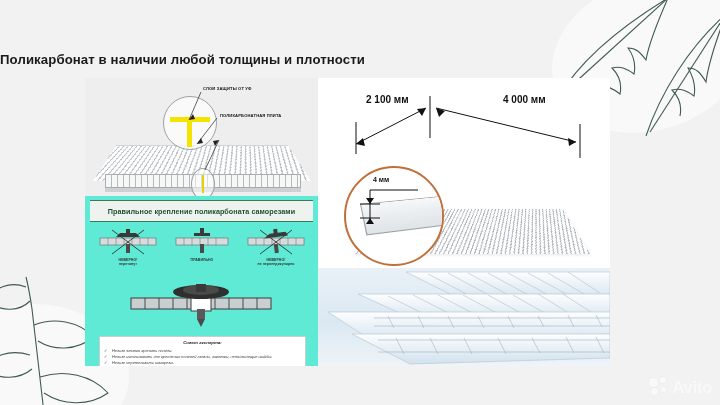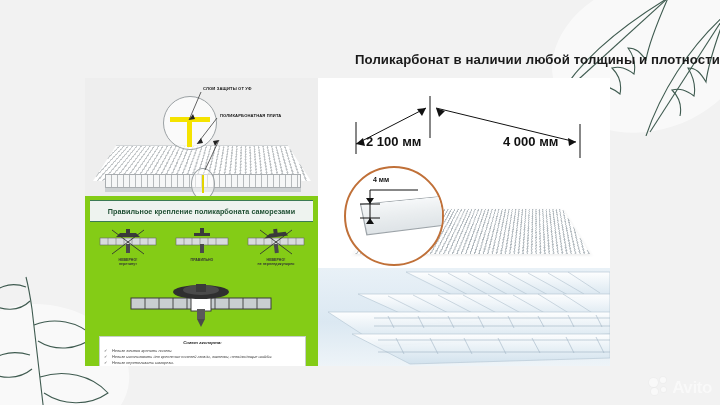--- a/index.html
+++ b/index.html
@@ -15,28 +15,28 @@
   .decor{position:absolute;inset:0;pointer-events:none;}
   .decor svg{position:absolute;}
   .leaf-tr{right:-10px;top:-14px;}
   .leaf-bl{left:-18px;bottom:-8px;}
   .blob{position:absolute;background:#ffffff;opacity:.55;border-radius:50%;}
   .blob1{width:200px;height:150px;right:-30px;top:-20px;transform:rotate(-18deg);}
   .blob2{width:170px;height:130px;left:-40px;bottom:-30px;transform:rotate(12deg);}
 
   
   .title{
-    position:absolute;left:0;right:0;top:52px;text-align:right;
+    position:absolute;left:0;right:0;top:52px;text-align:left;
     font-size:13.2px;font-weight:bold;color:#1a1a1a;letter-spacing:.1px;
     white-space:nowrap;
   }
 
   
   .panel{position:absolute;background:#ffffff;overflow:hidden;}
-  .panel-left{left:85px;top:78px;width:233px;height:288px;background:#84cc16;}
+  .panel-left{left:85px;top:78px;width:233px;height:288px;background:#5eead4;}
   .panel-right{left:318px;top:78px;width:292px;height:288px;background:#ffffff;}
 
   
   .ld-top{position:absolute;left:0;top:0;width:233px;height:118px;background:#eeeeee;overflow:hidden;}
   .ld-top .sheet-top{
     position:absolute;left:8px;top:42px;width:218px;height:60px;
     background:
       repeating-linear-gradient(101deg,
         rgba(255,255,255,.96) 0px, rgba(255,255,255,.96) 4px,
         rgba(176,181,184,.85) 4px, rgba(176,181,184,.85) 5.4px);
@@ -100,21 +100,21 @@
   .rd-top .bigsheet{
     position:absolute;left:36px;top:84px;width:236px;height:92px;
     background:
       repeating-linear-gradient(102deg,
         rgba(255,255,255,.98) 0px, rgba(255,255,255,.98) 3.1px,
         rgba(163,172,178,.9) 3.1px, rgba(163,172,178,.9) 4.3px);
     transform:perspective(230px) rotateX(50deg);
     transform-origin:50% 100%;
     box-shadow:0 2px 4px rgba(0,0,0,.08);
   }
-  .dimlbl{position:absolute;font-size:13px;font-weight:bold;color:#111;white-space:nowrap;margin-top:40px;}
+  .dimlbl{position:absolute;font-size:10px;font-weight:bold;color:#111;white-space:nowrap;}
   .dim-w{left:48px;top:16px;}
   .dim-l{left:185px;top:16px;}
   .circ4{
     position:absolute;left:26px;top:88px;width:96px;height:96px;border-radius:50%;
     border:2.1px solid #c07038;background:#ffffff;overflow:hidden;
   }
   .circ4 .c-sheet{
     position:absolute;left:14px;top:36px;width:96px;height:34px;
     transform:perspective(120px) rotateX(46deg) rotateZ(-8deg);
     transform-origin:0 0;

